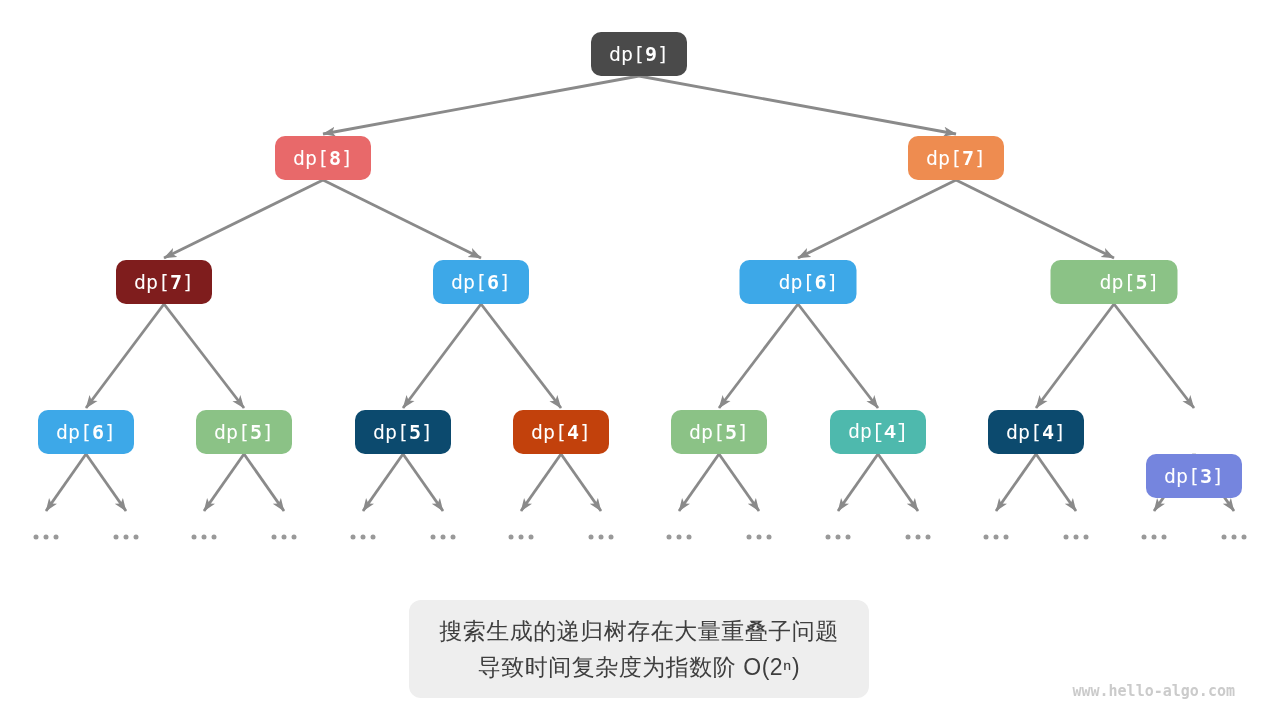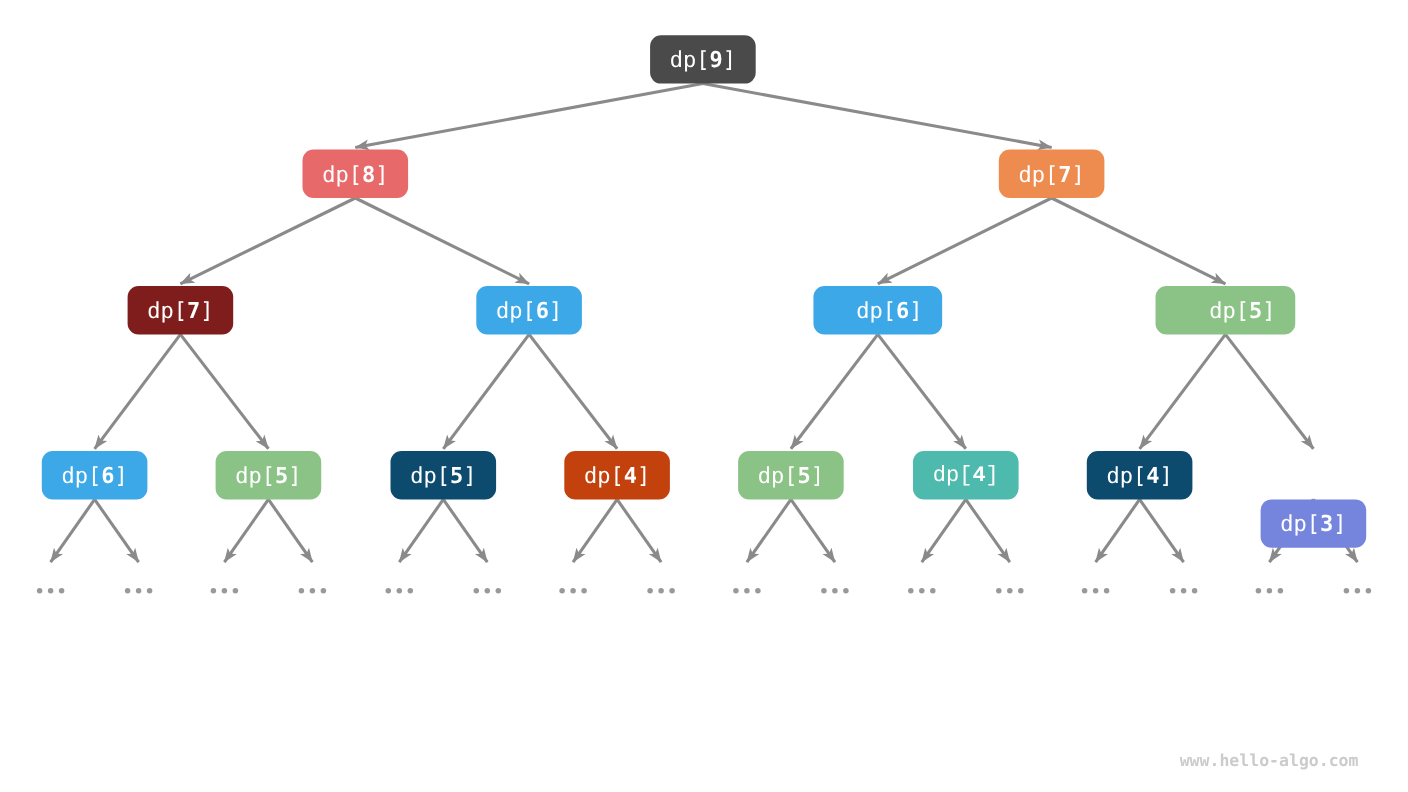--- a/index.html
+++ b/index.html
@@ -189,16 +189,20 @@
         <span class="dot" style="background: rgb(153, 153, 153);"></span>
         <span class="dot" style="background: rgb(153, 153, 153);"></span>
       </div>
       <div class="ellipsis" title="..." style="left: 1234px; top: 537px;">
         <span class="dot" style="background: rgb(153, 153, 153);"></span>
         <span class="dot" style="background: rgb(153, 153, 153);"></span>
         <span class="dot" style="background: rgb(153, 153, 153);"></span>
       </div>
     </div>
 
+  <div class="caption" style="background: rgb(238, 238, 238); color: rgb(62, 62, 62);">
+    <div>搜索生成的递归树存在大量重叠子问题</div>
+    <div>导致时间复杂度为指数阶 O(2ⁿ)</div>
+  </div>
 
   <div class="watermark" style="color: rgb(203, 203, 203);">www.hello-algo.com</div>
 
 </div>
 
 </body></html>

